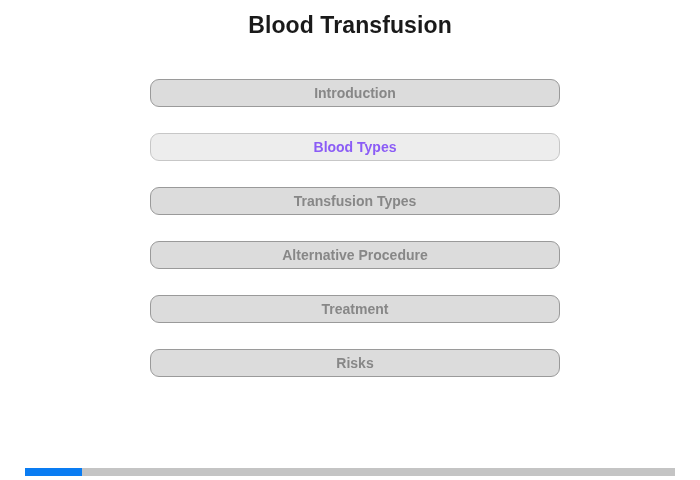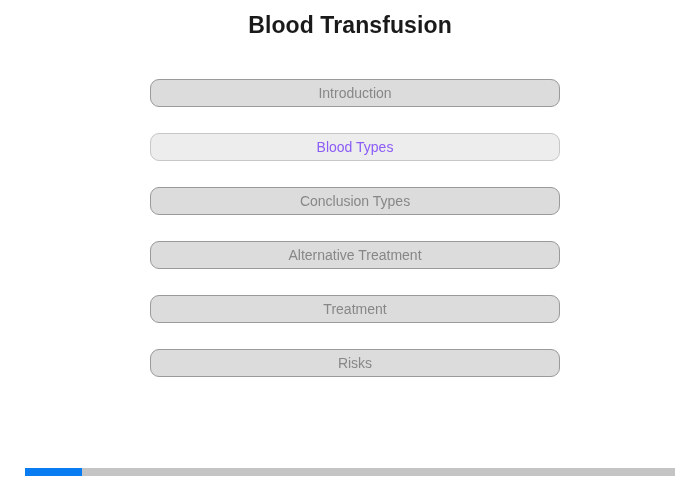--- a/index.html
+++ b/index.html
@@ -46,21 +46,21 @@
     display: block;
     box-sizing: border-box;
     width: 410px;
     height: 28px;
     margin-bottom: 26px;
     border: 1px solid #9a9a9a;
     border-radius: 9px;
     background: #dcdcdc;
     color: #878787;
     font-size: 14px;
-    font-weight: normal;
+    font-weight: bold;
     font-family: "Liberation Sans", sans-serif;
     text-align: center;
     line-height: 26px;
     padding: 0;
     cursor: pointer;
     -webkit-font-smoothing: antialiased;
   }
 
   .menu-item:last-child {
     margin-bottom: 0;
@@ -110,24 +110,24 @@
   <div id="page-title">Blood Transfusion</div>
 
   <div id="menu-list">
       <button class="menu-item">
         <span class="menu-item-label">Introduction</span>
       </button>
       <button class="menu-item active">
         <span class="menu-item-label">Blood Types</span>
       </button>
       <button class="menu-item">
-        <span class="menu-item-label">Conclusion Types</span>
+        <span class="menu-item-label">Transfusion Types</span>
       </button>
       <button class="menu-item">
-        <span class="menu-item-label">Alternative Treatment</span>
+        <span class="menu-item-label">Alternative Procedure</span>
       </button>
       <button class="menu-item">
         <span class="menu-item-label">Treatment</span>
       </button>
       <button class="menu-item">
         <span class="menu-item-label">Risks</span>
       </button>
     </div>
 
   <div id="progress-wrap">

